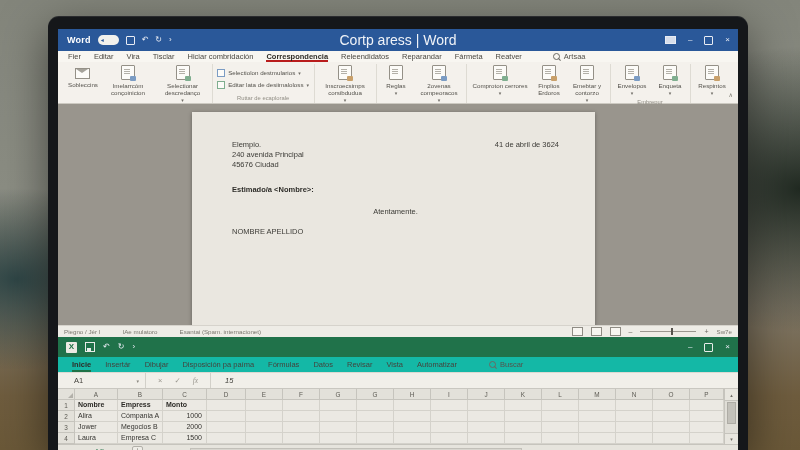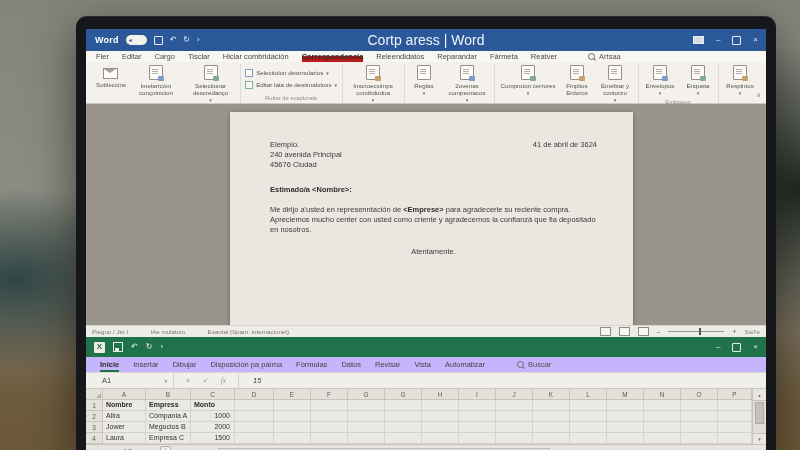--- a/index.html
+++ b/index.html
@@ -5,38 +5,38 @@
   html,body{margin:0;padding:0;}
   body{width:800px;height:450px;overflow:hidden;font-family:"Liberation Sans",sans-serif;}
   .stage{position:relative;width:800px;height:450px;overflow:hidden;
     background:
       radial-gradient(ellipse 210px 130px at 2% 62%, rgba(38,64,66,.9), rgba(38,64,66,0) 70%),
       radial-gradient(ellipse 260px 190px at 100% 42%, rgba(18,28,20,.88), rgba(18,28,20,0) 75%),
       radial-gradient(ellipse 420px 160px at 50% 104%, rgba(112,88,52,.9), rgba(112,88,52,0) 80%),
       linear-gradient(180deg,#83857b 0%,#8b8d83 42%,#7e7666 68%,#6e5c3e 88%,#6a5838 100%);
   }
   .laptop{position:absolute;left:48px;top:16px;width:700px;height:434px;background:#15171a;
-    border-radius:11px 11px 0 0;box-shadow:0 14px 46px rgba(0,0,0,.5), inset 0 1px 0 rgba(255,255,255,.09);margin-left:28px;}
+    border-radius:11px 11px 0 0;box-shadow:0 14px 46px rgba(0,0,0,.5), inset 0 1px 0 rgba(255,255,255,.09);}
   .screen{position:absolute;left:10px;top:13px;width:680px;height:421px;background:#9a968e;overflow:hidden;}
 
   
   .wwin{position:absolute;left:0;top:0;width:680px;height:308px;background:#f4f1ec;overflow:hidden;}
   .wtitle{position:absolute;left:0;top:0;right:0;height:22px;background:#2a5899;display:flex;align-items:center;color:#fff;}
   .wtitle-left{display:flex;align-items:center;gap:7px;padding-left:9px;}
   .wapp{font-size:9px;font-weight:700;letter-spacing:.2px;}
   .pill{width:21px;height:10px;border-radius:5px;background:#f2f1ec;display:flex;align-items:center;padding-left:3px;box-sizing:border-box;}
   .pill span{font-size:6px;color:#2a5899;line-height:1;}
   .tic{font-size:8px;line-height:1;color:#e8ecf4;}
   .icbox{width:7px;height:7px;border:1px solid #e8ecf4;border-radius:1px;display:inline-block;}
   .icboxw{width:9px;height:6px;border:1px solid #e8ecf4;background:#d7deeb;display:inline-block;}
   .wtitle-center{position:absolute;left:0;right:0;text-align:center;font-size:14px;color:#f0f3f8;}
   .wtitle-right{position:absolute;right:8px;top:0;height:22px;display:flex;align-items:center;gap:12px;}
   .wmenu{position:absolute;left:0;top:22px;right:0;height:11px;background:#f8f6f1;display:flex;align-items:center;gap:13px;padding-left:10px;font-size:7.5px;color:#4a4842;}
   .wmenu .mi{line-height:11px;height:11px;}
-  .wmenu .active{font-weight:700;color:#2e2c27;border-bottom:6px solid #b91c1c;box-sizing:border-box;}
+  .wmenu .active{font-weight:700;color:#2e2c27;border-bottom:2px solid #b91c1c;box-sizing:border-box;}
   .msearch{display:flex;align-items:center;gap:4px;margin-left:18px;color:#55534c;}
   .ic-search{width:5px;height:5px;border:1px solid #6b6963;border-radius:50%;position:relative;display:inline-block;}
   .ic-search::after{content:"";position:absolute;width:3px;height:1px;background:#6b6963;transform:rotate(45deg);right:-2px;bottom:-1px;}
 
   .ribbon{position:absolute;left:0;top:33px;right:0;height:42px;background:#f4f1ec;border-bottom:1px solid #ccc9c1;display:flex;padding:2px 4px 0 6px;box-sizing:border-box;}
   .rgroup{display:flex;flex-direction:column;justify-content:space-between;padding:0 5px 0 4px;border-right:1px solid #dedbd3;}
   .rgroup.last{border-right:none;}
   .rbtns{display:flex;gap:6px;align-items:flex-start;flex:1;}
   .rbtn{display:flex;flex-direction:column;align-items:center;gap:2px;font-size:6.2px;color:#53514b;text-align:center;line-height:1.15;padding-top:1px;}
   .rglabel{font-size:5.8px;color:#918e85;text-align:center;padding:2px 0 2px;white-space:nowrap;}
@@ -47,21 +47,21 @@
   .ic-env{width:13px;height:9px;border:1px solid #949087;background:#fcfbf8;position:relative;margin-top:3px;}
   .ic-env::after{content:"";position:absolute;left:0;top:0;border-left:6px solid transparent;border-right:6px solid transparent;border-top:4px solid #a5a29a;}
   .stackcol{display:flex;flex-direction:column;justify-content:center;gap:4px;flex:1;}
   .rbtn-sm{display:flex;align-items:center;gap:3px;font-size:6.2px;color:#53514b;white-space:nowrap;}
   .ic-sm{width:8px;height:8px;border:1px solid #9b988f;background:#fcfbf8;display:inline-block;box-sizing:border-box;}
   .ic-sm.g{border-color:#7fae8f;} .ic-sm.b{border-color:#7b9cc4;}
   .drop::after{content:" ▾";font-size:5px;color:#6f6d66;}
   .collapse{position:absolute;right:5px;top:62px;font-size:6px;color:#7a786f;}
 
   .wcanvas{position:absolute;left:0;top:75px;right:0;height:221px;background:#99958d;overflow:hidden;}
-  .page{position:absolute;left:144px;top:8px;width:403px;height:220px;background:#eae7e0;box-shadow:0 1px 4px rgba(0,0,0,.35);
+  .page{position:absolute;left:134px;top:8px;width:403px;height:220px;background:#eae7e0;box-shadow:0 1px 4px rgba(0,0,0,.35);
     padding:28px 36px 0 40px;box-sizing:border-box;color:#3c3b36;font-size:7.5px;line-height:10px;}
   .lrow1{display:flex;justify-content:space-between;}
   .bold{font-weight:700;color:#2e2d29;}
   .salut{margin-top:15px;font-weight:700;color:#2e2d29;}
   .para{margin-top:10px;}
   .closing{margin-top:12px;text-align:center;}
   .sig{margin-top:10px;}
 
   .wstatus{position:absolute;left:0;top:296px;right:0;height:12px;background:#eeece6;border-top:1px solid #d6d3cc;display:flex;align-items:center;font-size:6.2px;color:#7a776f;padding:0 6px;box-sizing:border-box;}
   .wstatus .sgap{margin-right:22px;}
@@ -75,21 +75,21 @@
   .xwin{position:absolute;left:0;top:308px;width:680px;height:113px;background:#f2f0ea;overflow:hidden;}
   .xtitle{position:absolute;left:0;top:0;right:0;height:20px;background:#20724a;display:flex;align-items:center;color:#fff;}
   .xtitle-left{display:flex;align-items:center;gap:8px;padding-left:8px;}
   .xlogo{width:11px;height:11px;background:#eceae3;border-radius:1px;color:#1f7246;font-size:8px;font-weight:700;display:flex;align-items:center;justify-content:center;line-height:1;}
   .ic-save{width:8px;height:8px;border:1px solid #e8ece9;position:relative;display:inline-block;}
   .ic-save::after{content:"";position:absolute;left:1px;bottom:0;width:4px;height:3px;background:#e8ece9;}
   .xtitle-center{position:absolute;left:0;right:0;text-align:center;font-size:8px;color:#eef3ef;}
   .xtitle-right{position:absolute;right:8px;top:0;height:20px;display:flex;align-items:center;gap:12px;}
   .icbox2{width:7px;height:7px;border:1px solid #e8ece9;border-radius:1px;display:inline-block;}
 
-  .xmenu{position:absolute;left:0;top:20px;right:0;height:16px;background:#c4b5fd;display:flex;align-items:center;gap:14px;padding-left:14px;font-size:7.5px;color:#45433d;border-bottom:1px solid #dcd9d2;box-sizing:border-box;}
+  .xmenu{position:absolute;left:0;top:20px;right:0;height:16px;background:#14b8a6;display:flex;align-items:center;gap:14px;padding-left:14px;font-size:7.5px;color:#45433d;border-bottom:1px solid #dcd9d2;box-sizing:border-box;}
   .xmenu .active{font-weight:700;color:#2e2c27;border-bottom:2px solid #1f7246;height:15px;box-sizing:border-box;line-height:15px;}
   .fbar{position:absolute;left:0;top:36px;right:0;height:16px;background:#f1efe9;border-bottom:1px solid #c9c7c0;display:flex;align-items:center;font-size:7.5px;color:#45433d;box-sizing:border-box;}
   .namebox{width:88px;padding-left:16px;display:flex;align-items:center;justify-content:space-between;border-right:1px solid #d2d0c9;height:100%;box-sizing:border-box;}
   .namebox .caret{font-size:5px;color:#8a877f;padding-right:6px;}
   .fics{display:flex;align-items:center;gap:12px;padding:0 12px;color:#9a978f;border-right:1px solid #d2d0c9;height:100%;}
   .fx{font-style:italic;font-family:"Liberation Serif",serif;}
   .fval{padding-left:14px;color:#3a3934;font-style:italic;}
 
   .grid{position:absolute;left:0;top:52px;right:14px;display:grid;
     grid-template-columns:17px 43px 45px 44px 39px repeat(12,37px) 1fr;grid-auto-rows:11px;}
@@ -133,21 +133,21 @@
             <span class="icboxw"></span>
             <span class="tic">–</span>
             <span class="icbox"></span>
             <span class="tic">×</span>
           </div>
         </div>
 
         <div class="wmenu">
           <span class="mi">Fier</span>
           <span class="mi">Editar</span>
-          <span class="mi">Cargo</span>
+          <span class="mi">Vira</span>
           <span class="mi">Tisclar</span>
           <span class="mi">Hiciar combridación</span>
           <span class="mi active">Correspondencia</span>
           <span class="mi">Releendidatos</span>
           <span class="mi">Reparandar</span>
           <span class="mi">Fármeta</span>
           <span class="mi">Reatver</span>
           <span class="msearch">
             <span class="ic-search"></span>
             <span>Artsaa</span>
@@ -259,23 +259,23 @@
           <div class="page">
             <div class="lrow1">
               <div>
                 <div>Elempio.</div>
                 <div>240 avenida Principal</div>
                 <div>45676 Ciudad</div>
               </div>
               <div>41 de abril de 3624</div>
             </div>
             <div class="salut">Estimado/a &lt;Nombre&gt;:</div>
-            <div class="para"><span>Me dirijo a'usted en represenntación de </span><span class="bold">&lt;Emprese&gt;</span><span> para agradecerle su reciente compra. Apreciemos mucho center con usted como criente y agradecemos la confianzá que fia depositado en nosotros.</span></div>
             <div class="closing">Atentamente.</div>
             <div class="sig">
+              <div>NOMBRE APELLIDO</div>
             </div>
           </div>
         </div>
 
         <div class="wstatus">
           <span class="sgap">Piegno / Jér I</span>
           <span class="sgap">IAe mulatoro</span>
           <span>Esantai (Spam. internacionet)</span>
           <span class="wsright">
             <span class="view-ic"></span>

